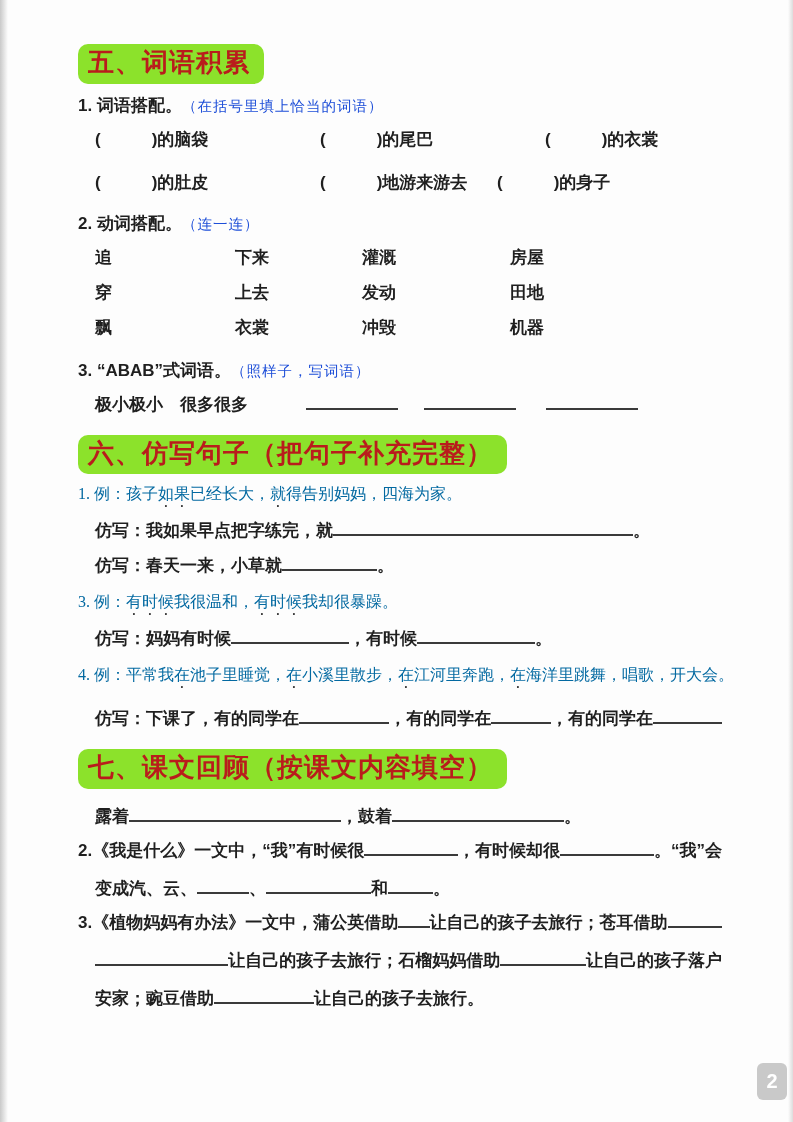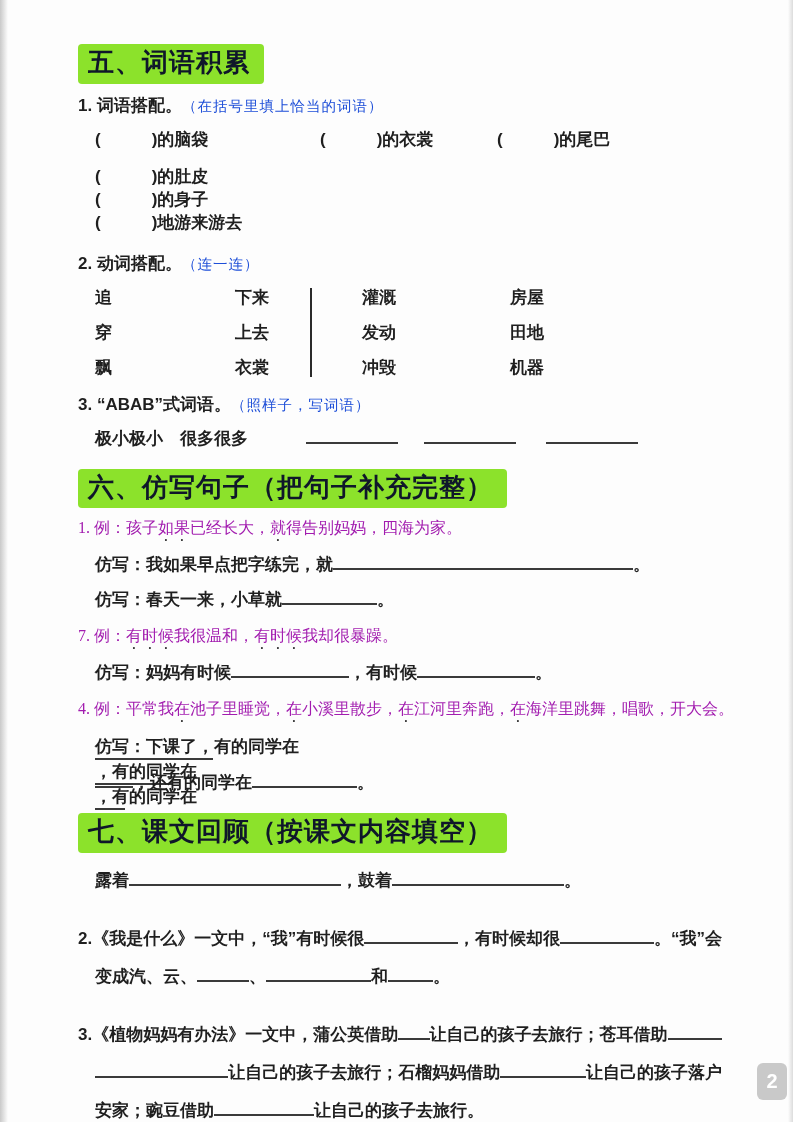--- a/index.html
+++ b/index.html
@@ -1,65 +1,65 @@
 <!DOCTYPE html>
 <html><head>
 <meta charset="utf-8">
 <style>
   html,body{margin:0;padding:0;}
   body{width:793px;height:1122px;background:#ffffff;font-family:"Liberation Sans","DejaVu Sans",sans-serif;color:#1f1f1f;}
   .page{position:relative;width:793px;height:1122px;background:#fdfdfd;overflow:hidden;}
   .edge-l{position:absolute;left:0;top:0;bottom:0;width:8px;background:linear-gradient(90deg,rgba(150,150,150,.5),rgba(255,255,255,0));}
   .edge-r{position:absolute;right:0;top:0;bottom:0;width:5px;background:linear-gradient(270deg,rgba(170,170,170,.4),rgba(255,255,255,0));}
   .content{position:absolute;left:78px;top:44px;width:644px;}
-  .sec-badge{display:inline-block;background:#8ce22b;color:#0f172a;font-weight:bold;font-size:26px;line-height:1.1;padding:4px 14px 7px 10px;border-radius:4px;letter-spacing:1px;}
+  .sec-badge{display:inline-block;background:#8ce22b;color:#b91c1c;font-weight:bold;font-size:26px;line-height:1.1;padding:4px 14px 7px 10px;border-radius:10px;letter-spacing:1px;}
   .label{font-size:17px;font-weight:700;height:22px;white-space:pre;}
   .hint{font-family:"Liberation Serif","DejaVu Serif",serif;font-weight:400;font-size:14.5px;color:#1d4ed8;letter-spacing:1px;}
   .line{font-size:17px;font-weight:600;height:22px;white-space:pre;}
   .flexline{display:flex;align-items:baseline;white-space:pre;}
-  .ex{font-family:"Liberation Serif","DejaVu Serif",serif;font-weight:400;font-size:16px;color:#a21caf;}
+  .ex{font-family:"Liberation Serif","DejaVu Serif",serif;font-weight:400;font-size:16px;color:#0369a1;}
   .ind{padding-left:17px;}
   .bl{display:inline-block;border-bottom:2px solid #3a3a3a;height:3px;}
   .bl.grow{flex:1 1 90px;min-width:30px;}
   .em span, span.em{-webkit-text-emphasis:filled dot #222;-webkit-text-emphasis-position:under right;text-emphasis:filled dot #222;text-emphasis-position:under right;}
   .match-row{display:flex;margin-left:17px;}
   .match-row .cell{font-size:17px;font-weight:600;}
   .c1{width:225px;} .c2{width:225px;} .c3{flex:1;}
   .ll{display:flex;margin-left:17px;align-items:stretch;}
   .ll-col{display:flex;flex-direction:column;gap:12px;font-size:17px;font-weight:600;line-height:23px;}
   .ll-a{width:140px;} .ll-b{width:75px;} .ll-c{width:148px;margin-left:50px;}
-  .ll-div{width:0;border-left:2px solid #2a2a2a;margin:2px 0;} .mt10{margin-top:10px;} .mt12{margin-top:12px;} .mt13{margin-top:13px;}
-  .mt14{margin-top:14px;flex-direction:column;} .mt16{margin-top:16px;} .mt18{margin-top:18px;} .mt20{margin-top:36px;} .mt24{margin-top:20px;}
+  .ll-div{width:0;border-left:2px solid #2a2a2a;margin:2px 0;} .mt10{margin-top:10px;} .mt12{margin-top:12px;align-items:flex-end;} .mt13{margin-top:13px;}
+  .mt14{margin-top:20px;} .mt16{margin-top:16px;} .mt18{margin-top:18px;} .mt20{margin-top:12px;} .mt24{margin-top:20px;}
   .footer{position:absolute;left:0;right:0;bottom:28px;text-align:center;color:#9b9b9b;font-size:15px;}
   .page-badge{position:absolute;right:6px;bottom:22px;width:30px;height:37px;background:#c9c9c9;border-radius:6px;color:#ffffff;font-size:20px;font-weight:bold;display:flex;align-items:center;justify-content:center;}
 </style>
 </head>
 <body>
 
 <div class="page">
   <div class="edge-l"></div>
   <div class="edge-r"></div>
 
   <div class="content">
 
     <div>
       <span class="sec-badge">五、词语积累</span>
     </div>
 
     <div class="label mt10"><span>1. 词语搭配。</span><span class="hint">（在括号里填上恰当的词语）</span></div>
 
     <div class="match-row mt12">
       <span class="cell c1">(　　　)的脑袋</span>
+      <span class="cell c2">(　　　)的尾巴</span>
       <span class="cell c3">(　　　)的衣裳</span>
-      <span class="cell c2">(　　　)的尾巴</span>
     </div>
     <div class="match-row mt14">
       <span class="cell c1">(　　　)的肚皮</span>
+      <span class="cell c3">(　　　)地游来游去</span>
       <span class="cell c2">(　　　)的身子</span>
-      <span class="cell c3">(　　　)地游来游去</span>
     </div>
 
     <div class="label mt18"><span>2. 动词搭配。</span><span class="hint">（连一连）</span></div>
 
     <div class="ll mt12">
       <div class="ll-col ll-a">
         <span>追</span>
         <span>穿</span>
         <span>飘</span>
       </div>
@@ -87,26 +87,25 @@
 
     <div class="mt24">
       <span class="sec-badge">六、仿写句子（把句子补充完整）</span>
     </div>
 
     <div class="line ex mt10"><span>1. 例：孩子</span><span class="em">如果</span><span>已经长大，</span><span class="em">就</span><span>得告别妈妈，四海为家。</span></div>
     <div class="line ind mt13"><span>仿写：我如果早点把字练完，就</span><span class="bl" style="width:300px;"></span><span>。</span></div>
 
     <div class="line ind mt13"><span>仿写：春天一来，小草就</span><span class="bl" style="width:95px;"></span><span>。</span></div>
 
-    <div class="line ex mt16"><span>7. 例：</span><span class="em">有时候</span><span>我很温和，</span><span class="em">有时候</span><span>我却很暴躁。</span></div>
+    <div class="line ex mt16"><span>3. 例：</span><span class="em">有时候</span><span>我很温和，</span><span class="em">有时候</span><span>我却很暴躁。</span></div>
     <div class="line ind mt13"><span>仿写：妈妈有时候</span><span class="bl" style="width:118px;"></span><span>，有时候</span><span class="bl" style="width:118px;"></span><span>。</span></div>
 
     <div class="line ex mt16"><span>4. 例：平常我</span><span class="em">在</span><span>池子里睡觉，</span><span class="em">在</span><span>小溪里散步，</span><span class="em">在</span><span>江河里奔跑，</span><span class="em">在</span><span>海洋里跳舞，唱歌，开大会。</span></div>
     <div class="flexline line ind mt14"><span>仿写：下课了，有的同学在</span><span class="bl" style="width:118px;"></span><span>，有的同学在</span><span class="bl" style="width:78px;"></span><span>，有的同学在</span><span class="bl grow"></span></div>
-    <div class="line ind mt14"><span class="bl" style="width:38px;"></span><span>，还有的同学在</span><span class="bl" style="width:105px;"></span><span>。</span></div>
 
     <div class="mt24">
       <span class="sec-badge">七、课文回顾（按课文内容填空）</span>
     </div>
 
     <div class="line ind mt16"><span>露着</span><span class="bl" style="width:212px;"></span><span>，鼓着</span><span class="bl" style="width:172px;"></span><span>。</span></div>
 
     <div class="flexline line mt20"><span>2.《我是什么》一文中，“我”有时候很</span><span class="bl grow"></span><span>，有时候却很</span><span class="bl grow"></span><span>。“我”会</span></div>
     <div class="line ind mt16"><span>变成汽、云、</span><span class="bl" style="width:52px;"></span><span>、</span><span class="bl" style="width:105px;"></span><span>和</span><span class="bl" style="width:45px;"></span><span>。</span></div>
 

